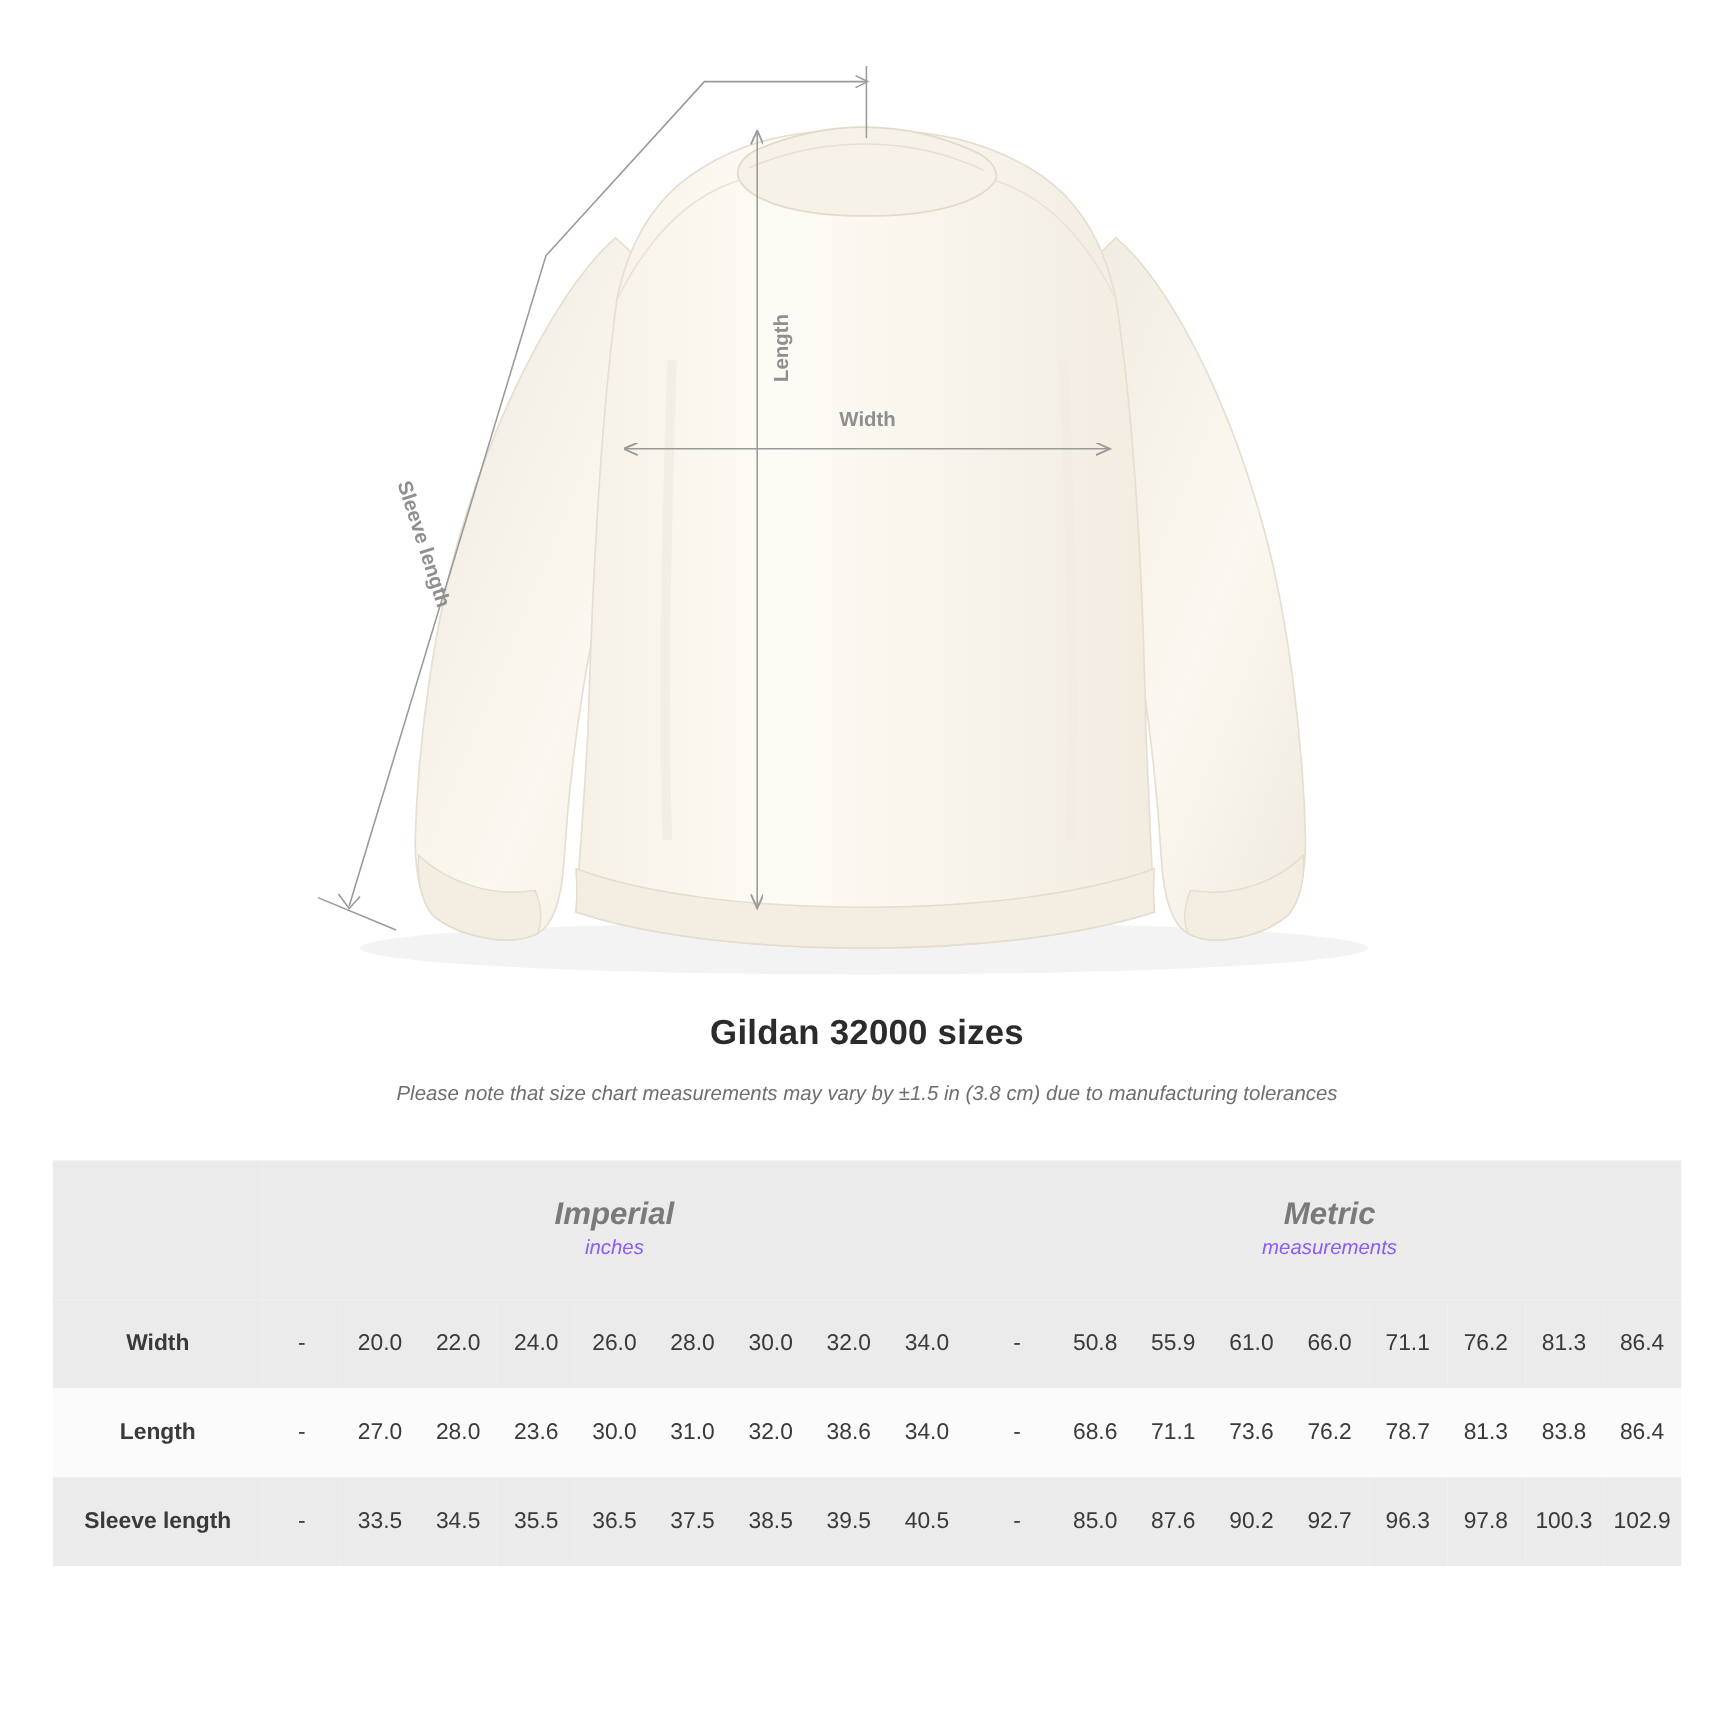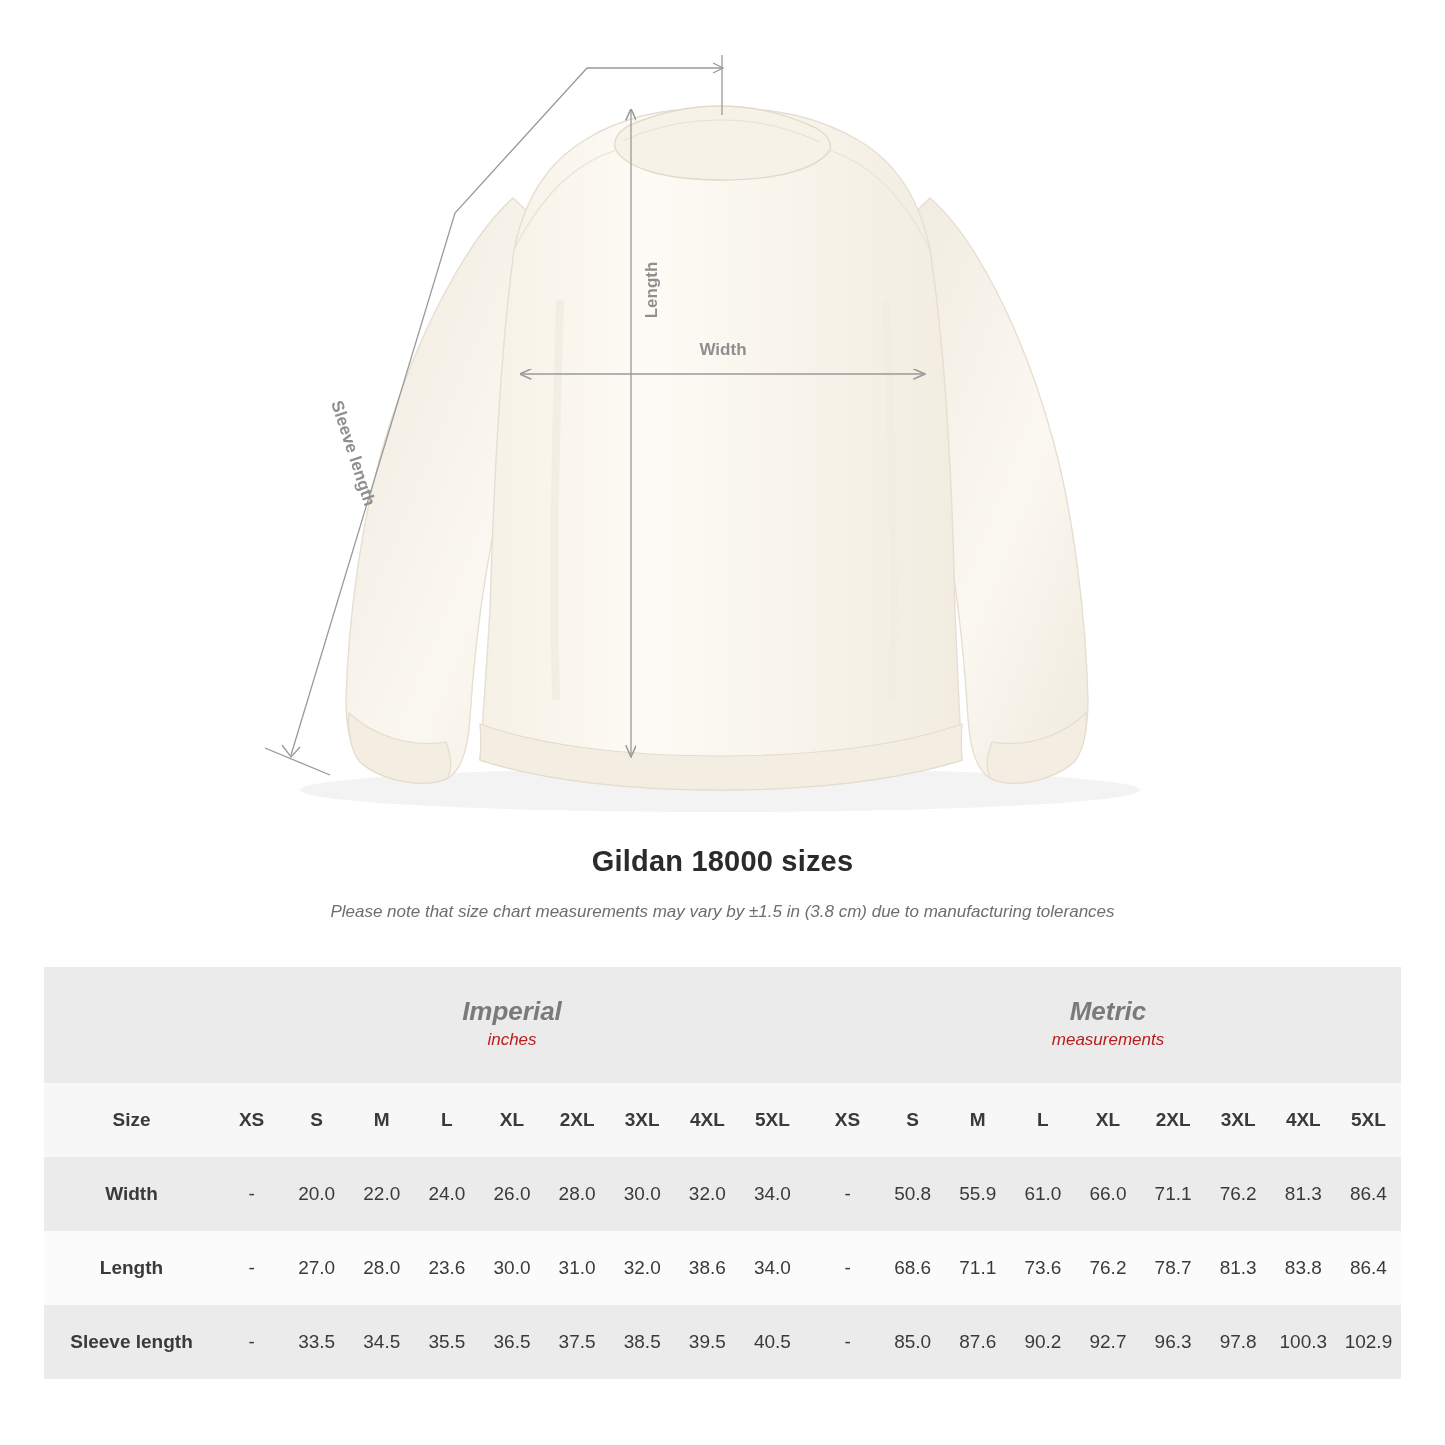--- a/index.html
+++ b/index.html
@@ -78,21 +78,21 @@
   .unit-head .unit-name {
     font-size: 26px;
     font-style: italic;
     font-weight: bold;
     color: #7a7a7a;
     line-height: 1.15;
   }
   .unit-head .unit-sub {
     font-size: 17px;
     font-style: italic;
-    color: #b91c1c;
+    color: #8b5cf6;
     line-height: 1.5;
   }
   .row-label {
     font-weight: bold;
     font-size: 20px;
     color: #3a3a3a;
   }
   .row-size-head td {
     background: #f7f7f7;
     font-weight: bold;
@@ -189,21 +189,21 @@
       <line x1="265" y1="748" x2="330" y2="775" stroke="#9a9a9a" stroke-width="1.3"></line>
 
       <text x="657" y="290" transform="rotate(-90 657 290)" text-anchor="middle" font-family="Liberation Sans, sans-serif" font-size="17" font-weight="bold" fill="#8f8f8f">Length</text>
 
       <text x="723" y="355" text-anchor="middle" font-family="Liberation Sans, sans-serif" font-size="17" font-weight="bold" fill="#8f8f8f">Width</text>
 
       <text x="348" y="455" transform="rotate(72 348 455)" text-anchor="middle" font-family="Liberation Sans, sans-serif" font-size="17" font-weight="bold" fill="#8f8f8f">Sleeve length</text>
     </svg>
   </div>
 
-  <div class="chart-title">Gildan 18000 sizes</div>
+  <div class="chart-title">Gildan 32000 sizes</div>
   <div class="chart-note">Please note that size chart measurements may vary by ±1.5 in (3.8 cm) due to manufacturing tolerances</div>
 
   <div class="table-wrap">
     <table class="size-table">
       <colgroup>
         <col class="col-label">
         <col span="9">
         <col class="spacer-col">
         <col span="9">
       </colgroup>
@@ -214,42 +214,20 @@
             <div class="unit-name">Imperial</div>
             <div class="unit-sub">inches</div>
           </td>
           <td></td>
           <td colspan="9">
             <div class="unit-name">Metric</div>
             <div class="unit-sub">measurements</div>
           </td>
         </tr>
 
-        <tr class="row-size-head">
-          <td>Size</td>
-          <td>XS</td>
-          <td>S</td>
-          <td>M</td>
-          <td>L</td>
-          <td>XL</td>
-          <td>2XL</td>
-          <td>3XL</td>
-          <td>4XL</td>
-          <td>5XL</td>
-          <td></td>
-          <td>XS</td>
-          <td>S</td>
-          <td>M</td>
-          <td>L</td>
-          <td>XL</td>
-          <td>2XL</td>
-          <td>3XL</td>
-          <td>4XL</td>
-          <td>5XL</td>
-        </tr>
 
         <tr class="row-alt">
           <td class="row-label">Width</td>
           <td>-</td>
           <td>20.0</td>
           <td>22.0</td>
           <td>24.0</td>
           <td>26.0</td>
           <td>28.0</td>
           <td>30.0</td>

